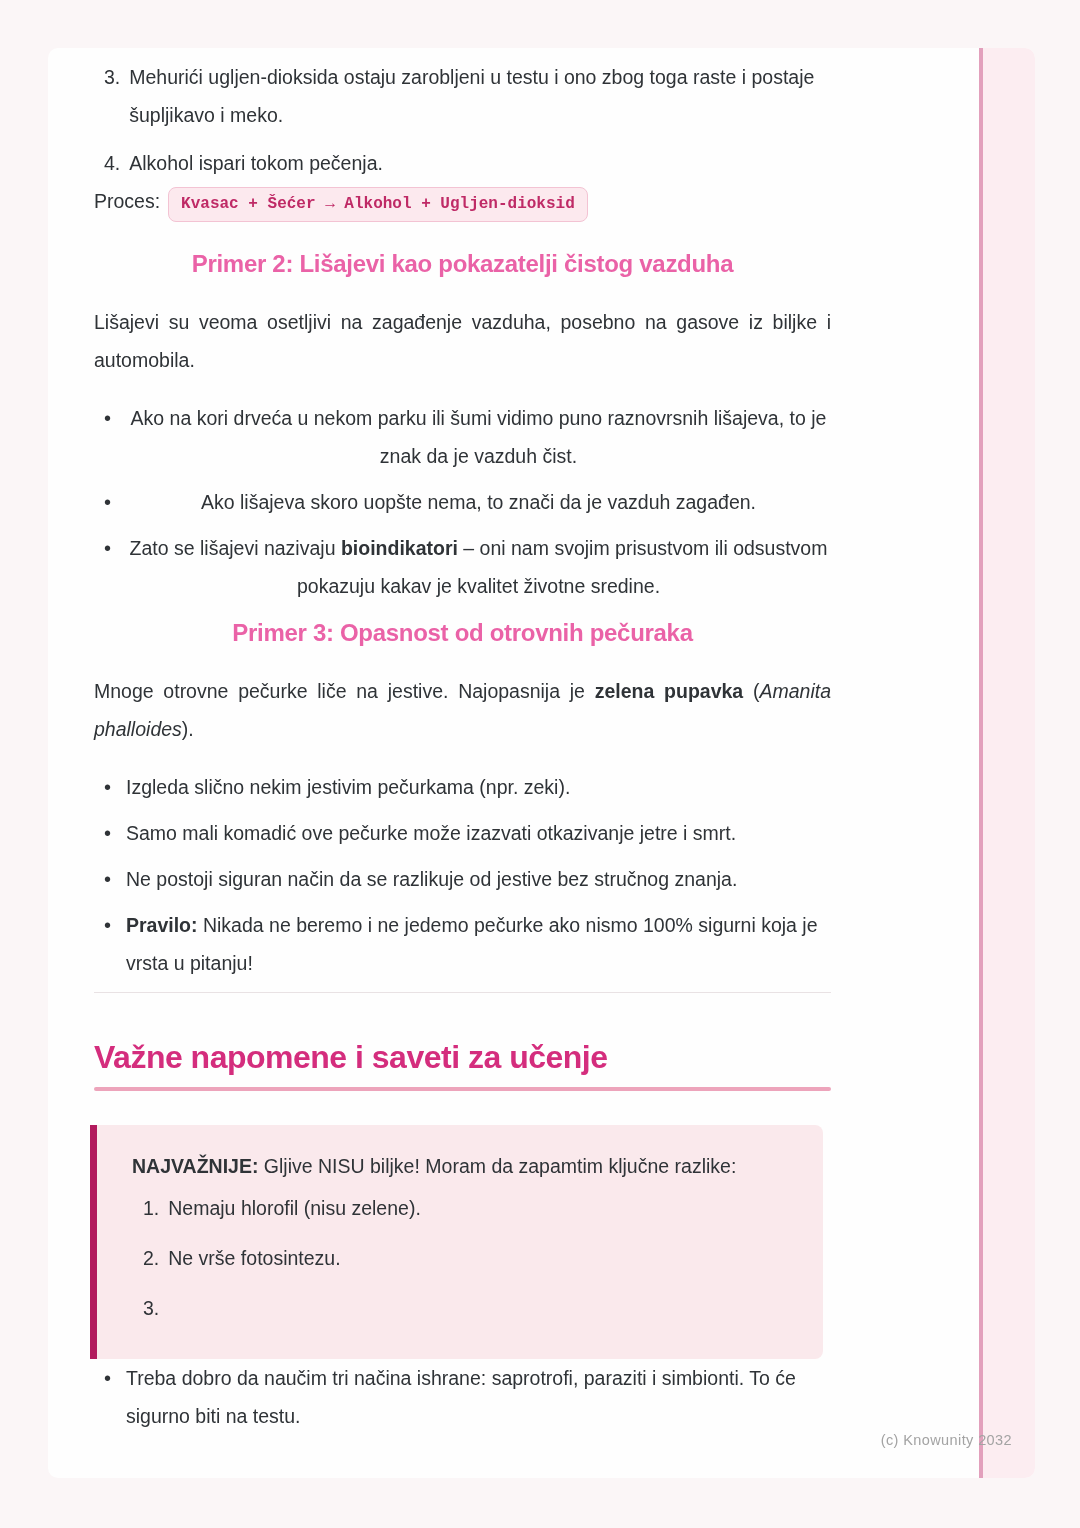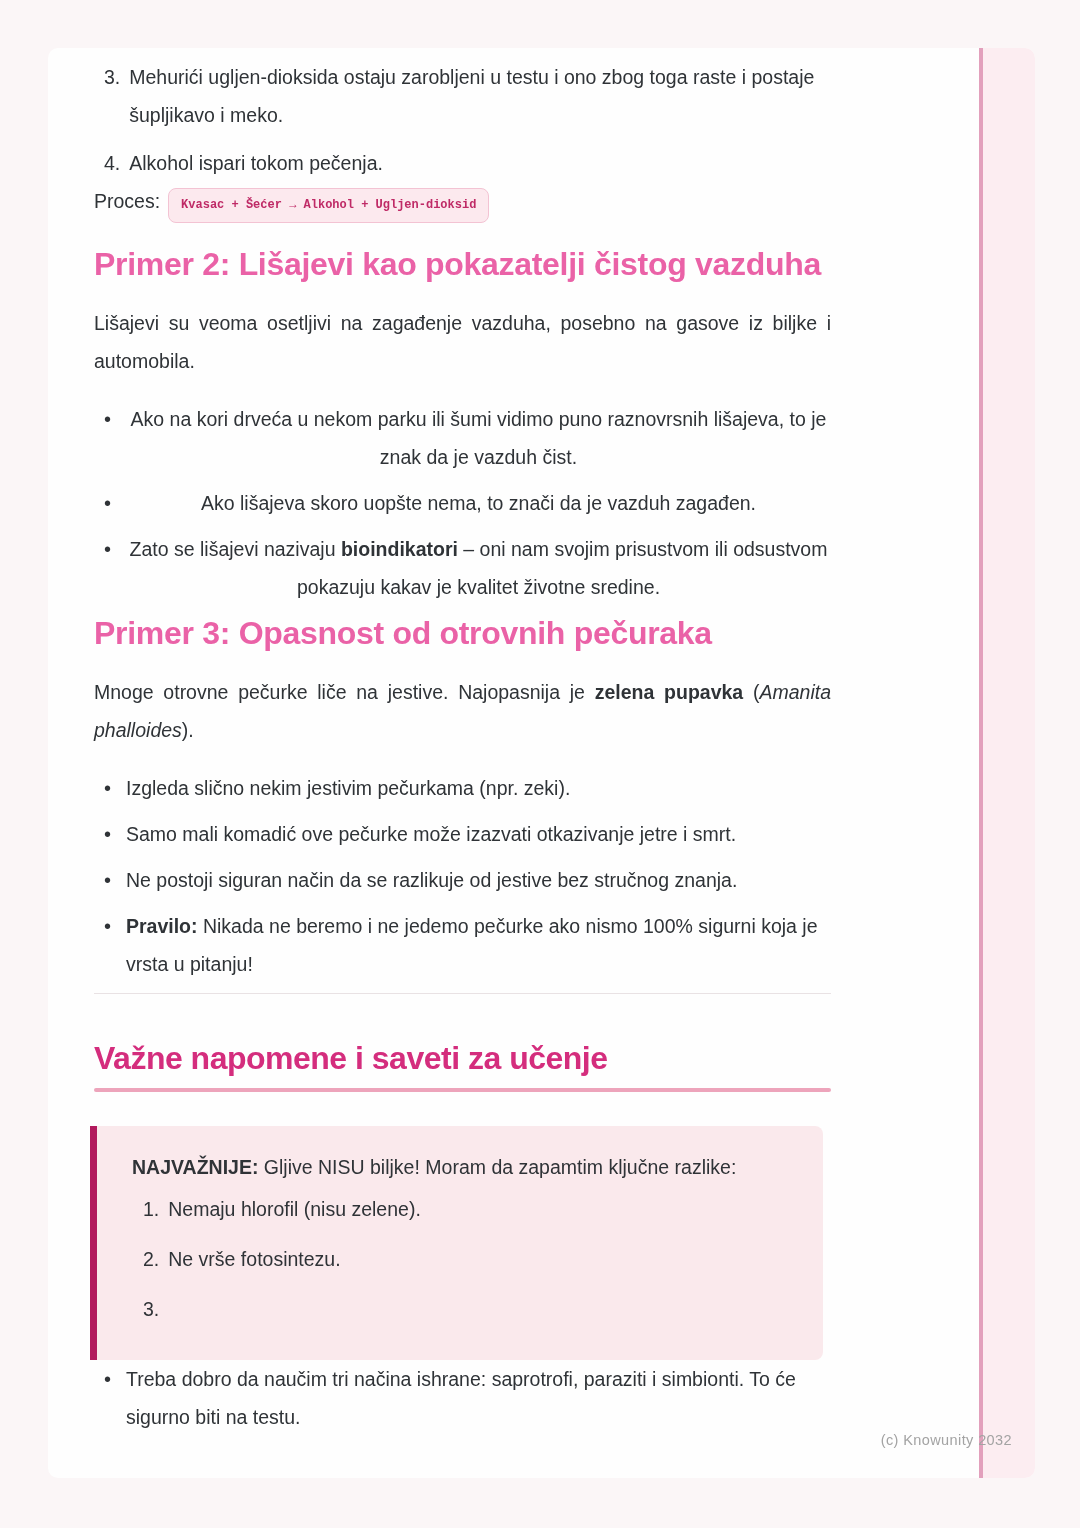--- a/index.html
+++ b/index.html
@@ -28,32 +28,32 @@
   ol.plain{list-style:none;margin:0;padding:0 0 0 10px;}
   ol.plain li{display:flex;align-items:flex-start;margin:0 0 10px 0;}
   ol.plain .num{flex:0 0 auto;margin-right:9px;}
   ol.plain li:last-child{margin-bottom:0;}
   .top-list{margin-bottom:16px;}
   
   .proces-row{margin:0 0 24px 0;}
   .code-chip{
     display:inline-block;
     font-family:"Liberation Mono",monospace;
-    font-weight:bold;font-size:12px;line-height:28px;
+    font-weight:bold;font-size:16px;line-height:28px;
     color:var(--code-text,#bf2a66);
     background:var(--code-bg,#fce9ee);
     border:1.5px solid var(--code-border,#f3c3d3);
     border-radius:8px;
     padding:2px 12px 3px 12px;
     margin-left:8px;
     white-space:nowrap;
   }
   h2{
-    font-size:32px;line-height:35px;margin:0 0 22px 0;
-    color:var(--h2,#ea62a7);font-weight:bold;letter-spacing:-.3px;
+    font-size:24px;line-height:35px;margin:0 0 22px 0;
+    color:var(--h2,#ea62a7);font-weight:bold;letter-spacing:-.3px;text-align:center;
   }
   h1{
     font-size:32px;line-height:44px;margin:42px 0 0 0;
     color:var(--h1,#d42d7d);font-weight:bold;letter-spacing:-.5px;
   }
   .h1-underline{
     margin-top:8px;height:4px;width:100%;
     background:var(--underline,#eda4bb);border-radius:2px;
   }
   p.body{margin:0 0 20px 0;}

